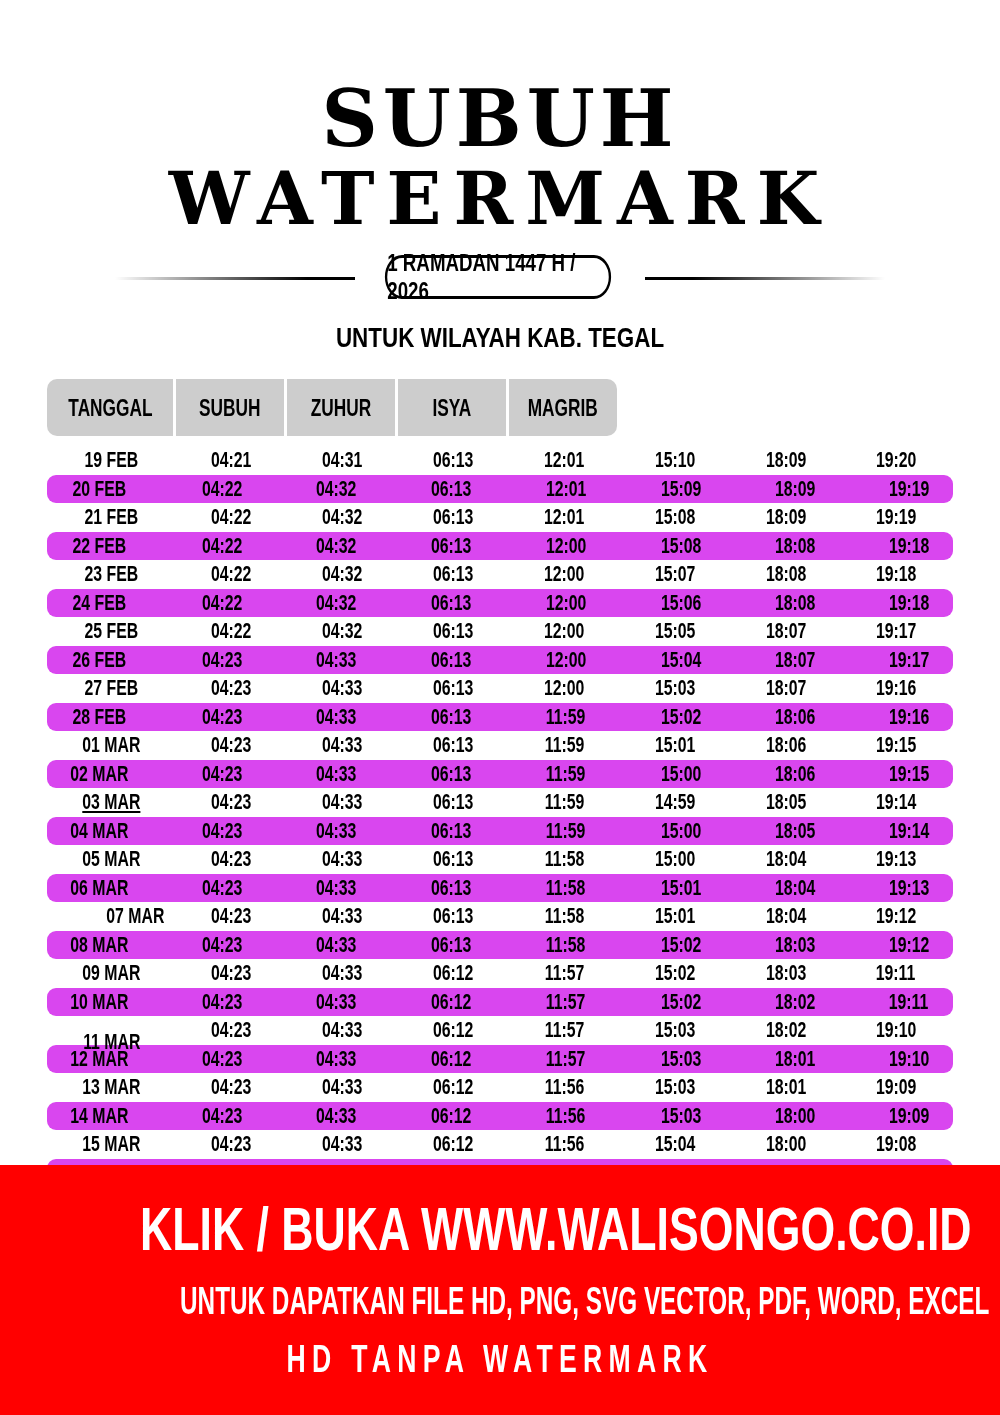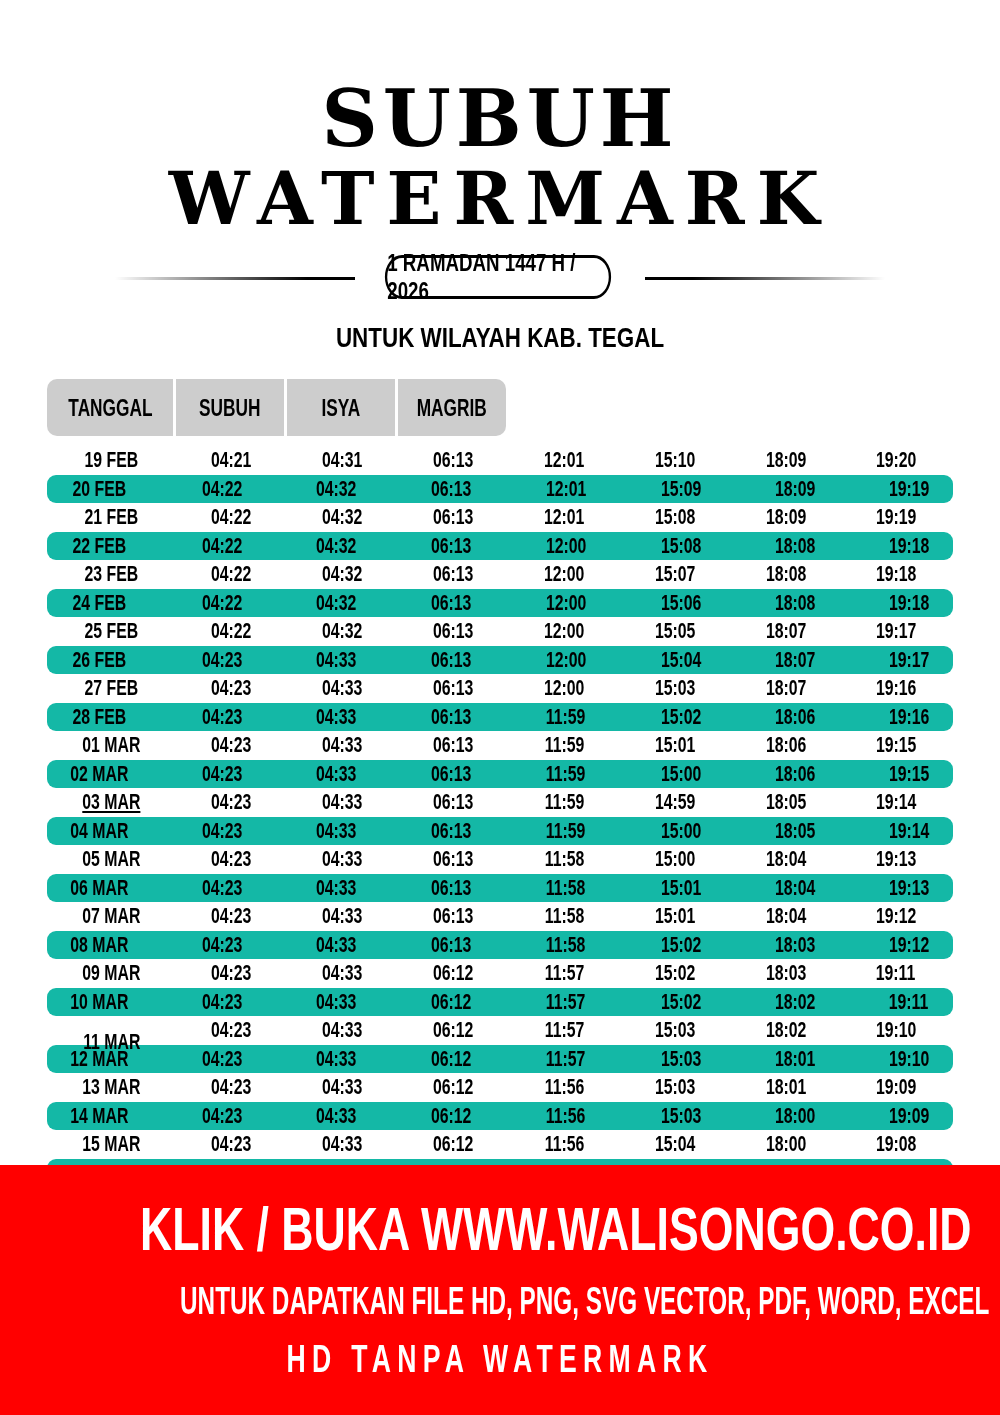--- a/index.html
+++ b/index.html
@@ -39,21 +39,21 @@
       margin-right: 3px; box-sizing: border-box;
     }
     .hcell:last-child { margin-right: 0; }
     .hcell:first-child { border-radius: 10px 0 0 10px; }
     .hcell:last-child { border-radius: 0 10px 10px 0; }
     .hcell span { display: inline-block; transform: scaleX(0.72); }
     .rows { position: absolute; left: 47px; top: 446px; width: 906px; }
     .row {
       height: 28.5px; display: flex; align-items: center; border-radius: 9px;
     }
-    .row.alt { background: #14b8a6; gap: 24px; }
+    .row.alt { background: #d946ef; gap: 24px; }
     .cell {
       display: flex; align-items: center; justify-content: center;
       font-family: "Liberation Sans", sans-serif; font-weight: bold; font-size: 22px; color: #000;
     }
     .cell span { display: inline-block; transform: scaleX(0.72); }
     .banner {
       position: absolute; left: 0; top: 1165px; width: 1000px; height: 250px; background: #ff0000;
       color: #fff; text-align: center; font-family: "Liberation Sans", sans-serif; font-weight: bold;
     }
     .banner .b1 { position: absolute; top: 28px; left: 0; width: 1000px; font-size: 62px; transform: scaleX(0.72); transform-origin: center; white-space: nowrap; }
@@ -75,20 +75,23 @@
 <div class="region">UNTUK WILAYAH KAB. TEGAL</div>
 
 <div class="header" id="header">
     <div class="hcell" style="width: 126px;">
       <span>TANGGAL</span>
     </div>
     <div class="hcell" style="width: 108px;">
       <span>SUBUH</span>
     </div>
     <div class="hcell" style="width: 108px;">
+      <span>ZUHUR</span>
+    </div>
+    <div class="hcell" style="width: 108px;">
       <span>ISYA</span>
     </div>
     <div class="hcell" style="width: 108px;">
       <span>MAGRIB</span>
     </div>
   </div>
 <div class="rows" id="rows">
     <div class="row">
       <div class="cell" style="width: 129px;">
         <span>19 FEB</span>
@@ -499,21 +502,21 @@
         <span>15:01</span>
       </div>
       <div class="cell" style="width: 111px;">
         <span>18:04</span>
       </div>
       <div class="cell" style="width: 108px;">
         <span>19:13</span>
       </div>
     </div>
     <div class="row">
-      <div class="cell" style="width: 129px;">
+      <div class="cell" style="width: 129px; justify-content: flex-end;">
         <span>07 MAR</span>
       </div>
       <div class="cell" style="width: 111px;">
         <span>04:23</span>
       </div>
       <div class="cell" style="width: 111px;">
         <span>04:33</span>
       </div>
       <div class="cell" style="width: 111px;">
         <span>06:13</span>

